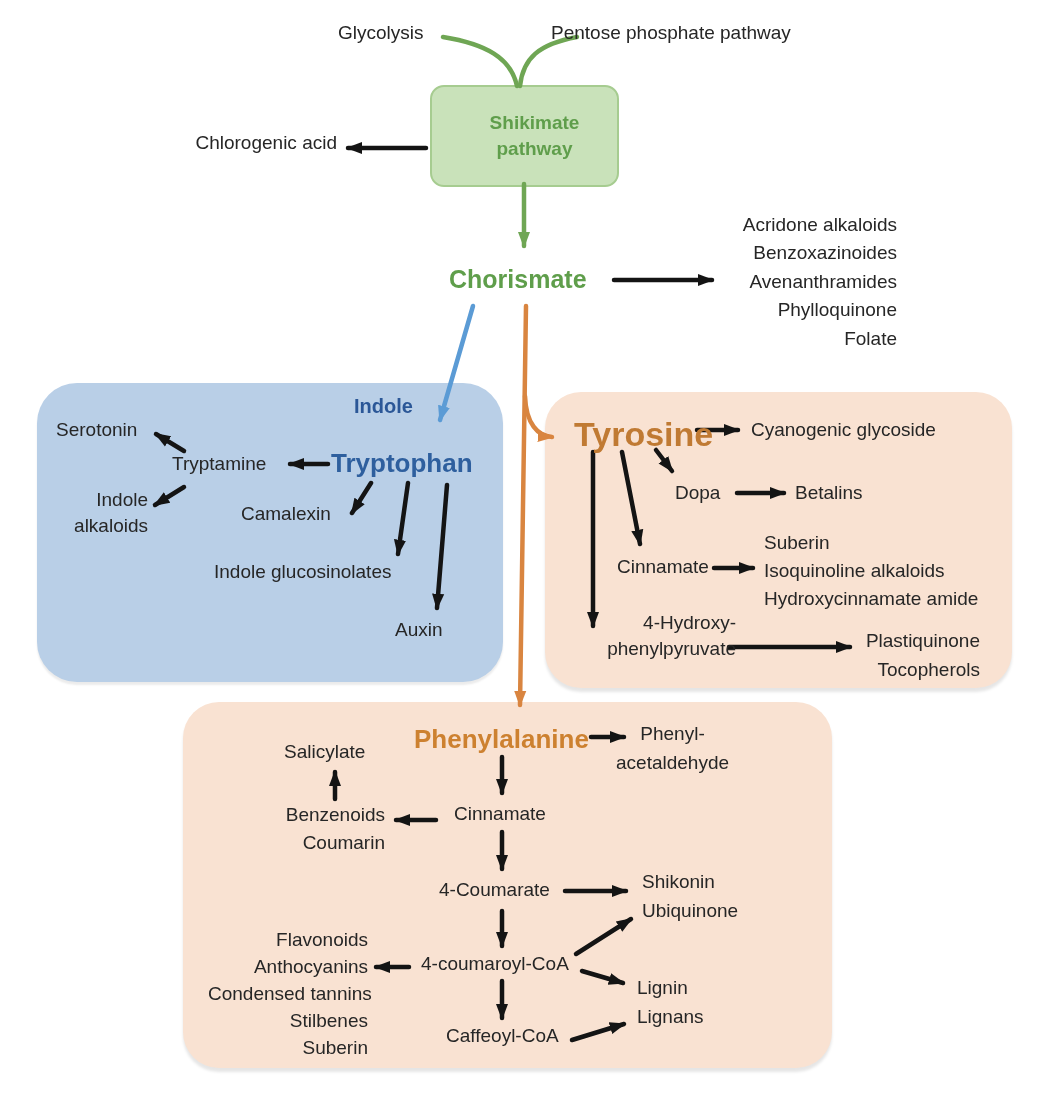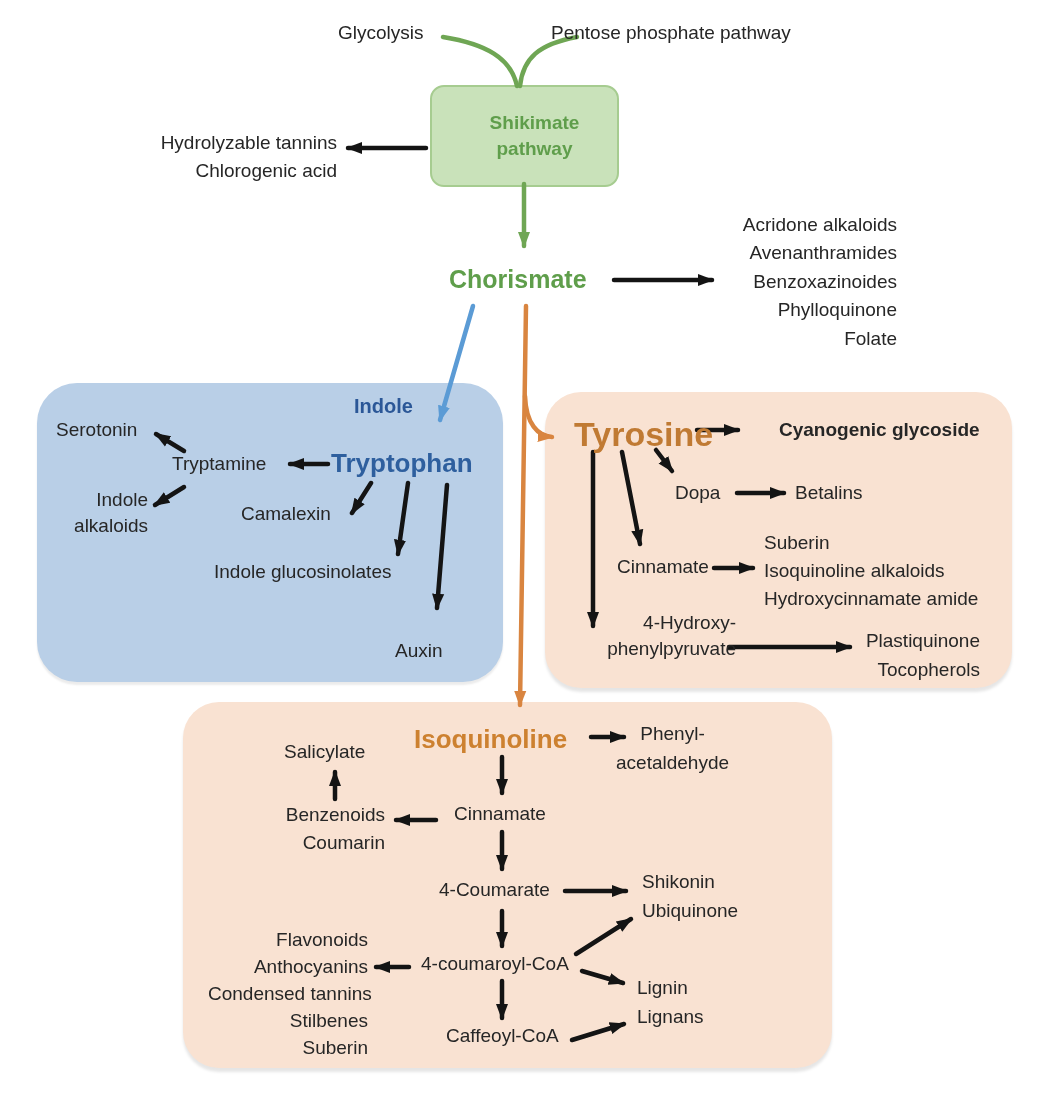--- a/index.html
+++ b/index.html
@@ -101,64 +101,63 @@
     <line class="ln-black" x1="409" y1="967" x2="376" y2="967" marker-end="url(#ah-black)"></line>
     <line class="ln-black" x1="576" y1="954" x2="631" y2="919" marker-end="url(#ah-black)"></line>
     <line class="ln-black" x1="582" y1="971" x2="623" y2="983" marker-end="url(#ah-black)"></line>
     <line class="ln-black" x1="502" y1="981" x2="502" y2="1018" marker-end="url(#ah-black)"></line>
     <line class="ln-black" x1="572" y1="1040" x2="624" y2="1024" marker-end="url(#ah-black)"></line>
   </svg>
 
   <span class="lbl" style="left:338px;top:22px;">Glycolysis</span>
   <span class="lbl" style="left:551px;top:22px;">Pentose phosphate pathway</span>
   <div class="blk ta-r" style="left:100px;top:129px;width:237px;line-height:28px;">
-    <span>Hydrolyzable tannins</span>
     <span>Chlorogenic acid</span>
   </div>
   <span class="lbl hd-green" style="left:449px;top:264px;font-size:25px;">Chorismate</span>
   <div class="blk ta-r" style="left:600px;top:211px;width:297px;line-height:28.4px;">
     <span>Acridone alkaloids</span>
+    <span>Benzoxazinoides</span>
     <span>Avenanthramides</span>
-    <span>Benzoxazinoides</span>
     <span>Phylloquinone</span>
     <span>Folate</span>
   </div>
 
   <span class="lbl hd-indole" style="left:354px;top:394px;">Indole</span>
   <span class="lbl hd-blue" style="left:331px;top:448px;">Tryptophan</span>
   <span class="lbl" style="left:172px;top:453px;">Tryptamine</span>
   <span class="lbl" style="left:56px;top:419px;">Serotonin</span>
   <div class="blk ta-r" style="left:40px;top:487px;width:108px;line-height:26px;">
     <span>Indole</span>
     <span>alkaloids</span>
   </div>
   <span class="lbl" style="left:241px;top:503px;">Camalexin</span>
   <span class="lbl" style="left:214px;top:561px;">Indole glucosinolates</span>
-  <span class="lbl" style="left:395px;top:619px;margin-top:21px;">Auxin</span>
+  <span class="lbl" style="left:395px;top:619px;">Auxin</span>
 
   <span class="lbl hd-tyr" style="left:574px;top:414px;">Tyrosine</span>
-  <span class="lbl" style="left:779px;top:419px;font-weight:bold;">Cyanogenic glycoside</span>
+  <span class="lbl" style="left:751px;top:419px;">Cyanogenic glycoside</span>
   <span class="lbl" style="left:675px;top:482px;">Dopa</span>
   <span class="lbl" style="left:795px;top:482px;">Betalins</span>
   <span class="lbl" style="left:617px;top:556px;">Cinnamate</span>
   <div class="blk" style="left:764px;top:529px;line-height:28px;">
     <span>Suberin</span>
     <span>Isoquinoline alkaloids</span>
     <span>Hydroxycinnamate amide</span>
   </div>
   <div class="blk ta-r" style="left:576px;top:610px;width:160px;line-height:25.5px;">
     <span>4-Hydroxy-</span>
     <span>phenylpyruvate</span>
   </div>
   <div class="blk ta-r" style="left:820px;top:626px;width:160px;line-height:29px;">
     <span>Plastiquinone</span>
     <span>Tocopherols</span>
   </div>
 
-  <span class="lbl hd-phe" style="left:414px;top:724px;">Isoquinoline</span>
+  <span class="lbl hd-phe" style="left:414px;top:724px;">Phenylalanine</span>
   <div class="blk" style="left:616px;top:720px;line-height:28.5px;text-align:center;">
     <span>Phenyl-</span>
     <span>acetaldehyde</span>
   </div>
   <span class="lbl" style="left:284px;top:741px;">Salicylate</span>
   <div class="blk ta-r" style="left:245px;top:801px;width:140px;line-height:27.5px;">
     <span>Benzenoids</span>
     <span>Coumarin</span>
   </div>
   <span class="lbl" style="left:454px;top:803px;">Cinnamate</span>

